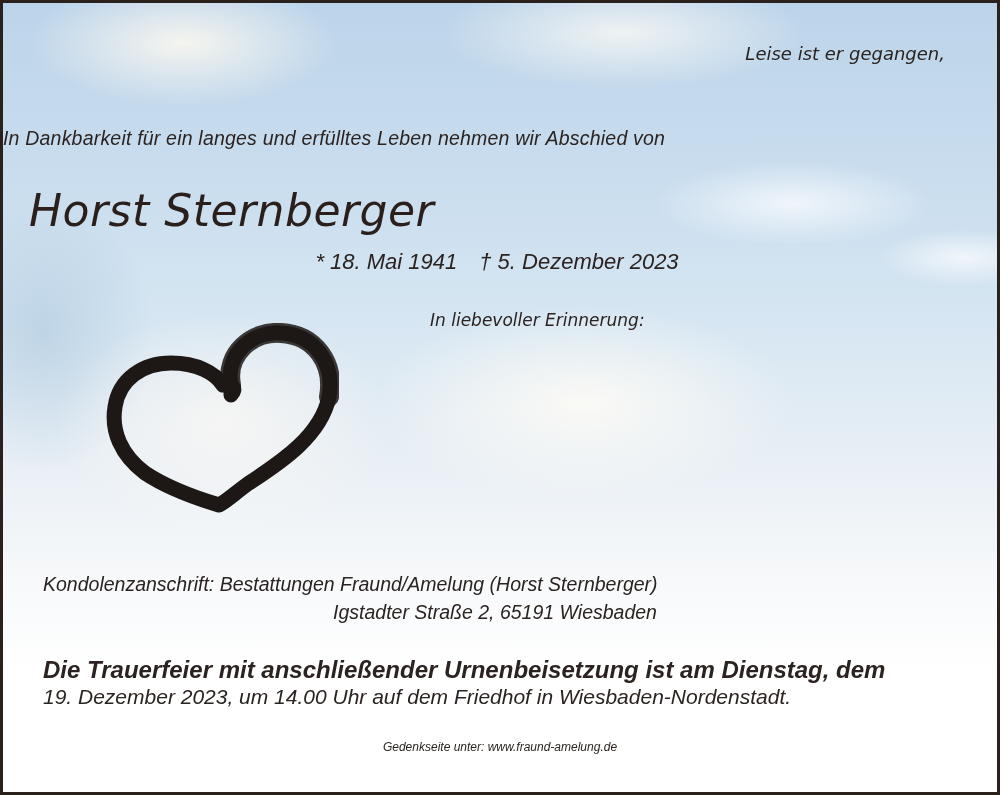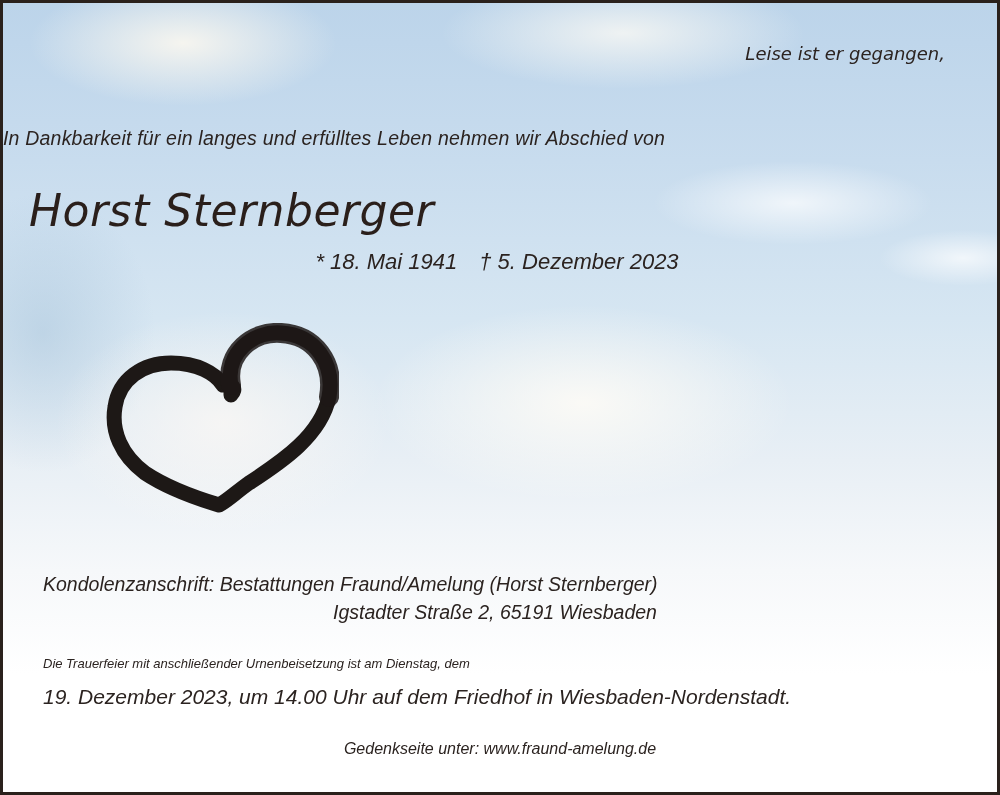--- a/index.html
+++ b/index.html
@@ -45,23 +45,23 @@
     .dates .gap { display: inline-block; width: 22px; }
     .heart { position: absolute; left: 100px; top: 320px; width: 236px; height: 192px; }
     .remember-label { left: 427px; top: 307px; font-size: 17px; }
     .mourners { position: absolute; left: 427px; top: 342px; margin: 0; padding: 0; list-style: none; }
     .mourners li {
       font-family: "DejaVu Sans", sans-serif; font-style: italic;
       color: #2b2320; font-size: 18px; line-height: 28.8px; white-space: nowrap;
     }
     .condolence { left: 40px; top: 570px; font-size: 19.5px; }
     .address { left: 0; right: 0; top: 598px; text-align: center; font-size: 19.5px; padding-right: 10px; }
-    .service1 { left: 40px; top: 653px; font-size: 13px; }
+    .service1 { left: 40px; top: 653px; font-size: 24px; font-weight: bold; }
     .service2 { left: 40px; top: 682px; font-size: 21px; }
-    .web { left: 0; right: 0; top: 737px; text-align: center; font-size: 16px; }
+    .web { left: 0; right: 0; top: 737px; text-align: center; font-size: 12px; }
   </style>
 </head>
 <body>
 
 <div class="card">
 
   <div class="script motto">
     <div>Leise ist er gegangen,</div>
   </div>
 
@@ -80,20 +80,21 @@
              C 218 112, 180 138, 146 160
              C 132 170, 124 178, 116 182
              C 96 176, 66 166, 42 150
              C 18 132, 8 108, 12 84
              C 16 56, 40 40, 68 40
              C 94 40, 112 50, 120 62
              C 130 60, 134 66, 128 72 Z" fill="none" stroke="#1d1816" stroke-width="15" stroke-linejoin="round" stroke-linecap="round"></path>
     <path d="M128 62 C 122 30, 150 8, 178 10 C 212 12, 232 40, 226 74" fill="none" stroke="#1d1816" stroke-width="20" stroke-linecap="round" opacity="0.85"></path>
   </svg>
 
+  <div class="script remember-label">In liebevoller Erinnerung:</div>
 
 
   <div class="thin condolence">Kondolenzanschrift: Bestattungen Fraund/Amelung (Horst Sternberger)</div>
   <div class="thin address">Igstadter Straße 2, 65191 Wiesbaden</div>
 
   <div class="thin service1">Die Trauerfeier mit anschließender Urnenbeisetzung ist am Dienstag, dem</div>
   <div class="thin service2">19. Dezember 2023, um 14.00 Uhr auf dem Friedhof in Wiesbaden-Nordenstadt.</div>
 
   <div class="thin web">Gedenkseite unter: www.fraund-amelung.de</div>
 

